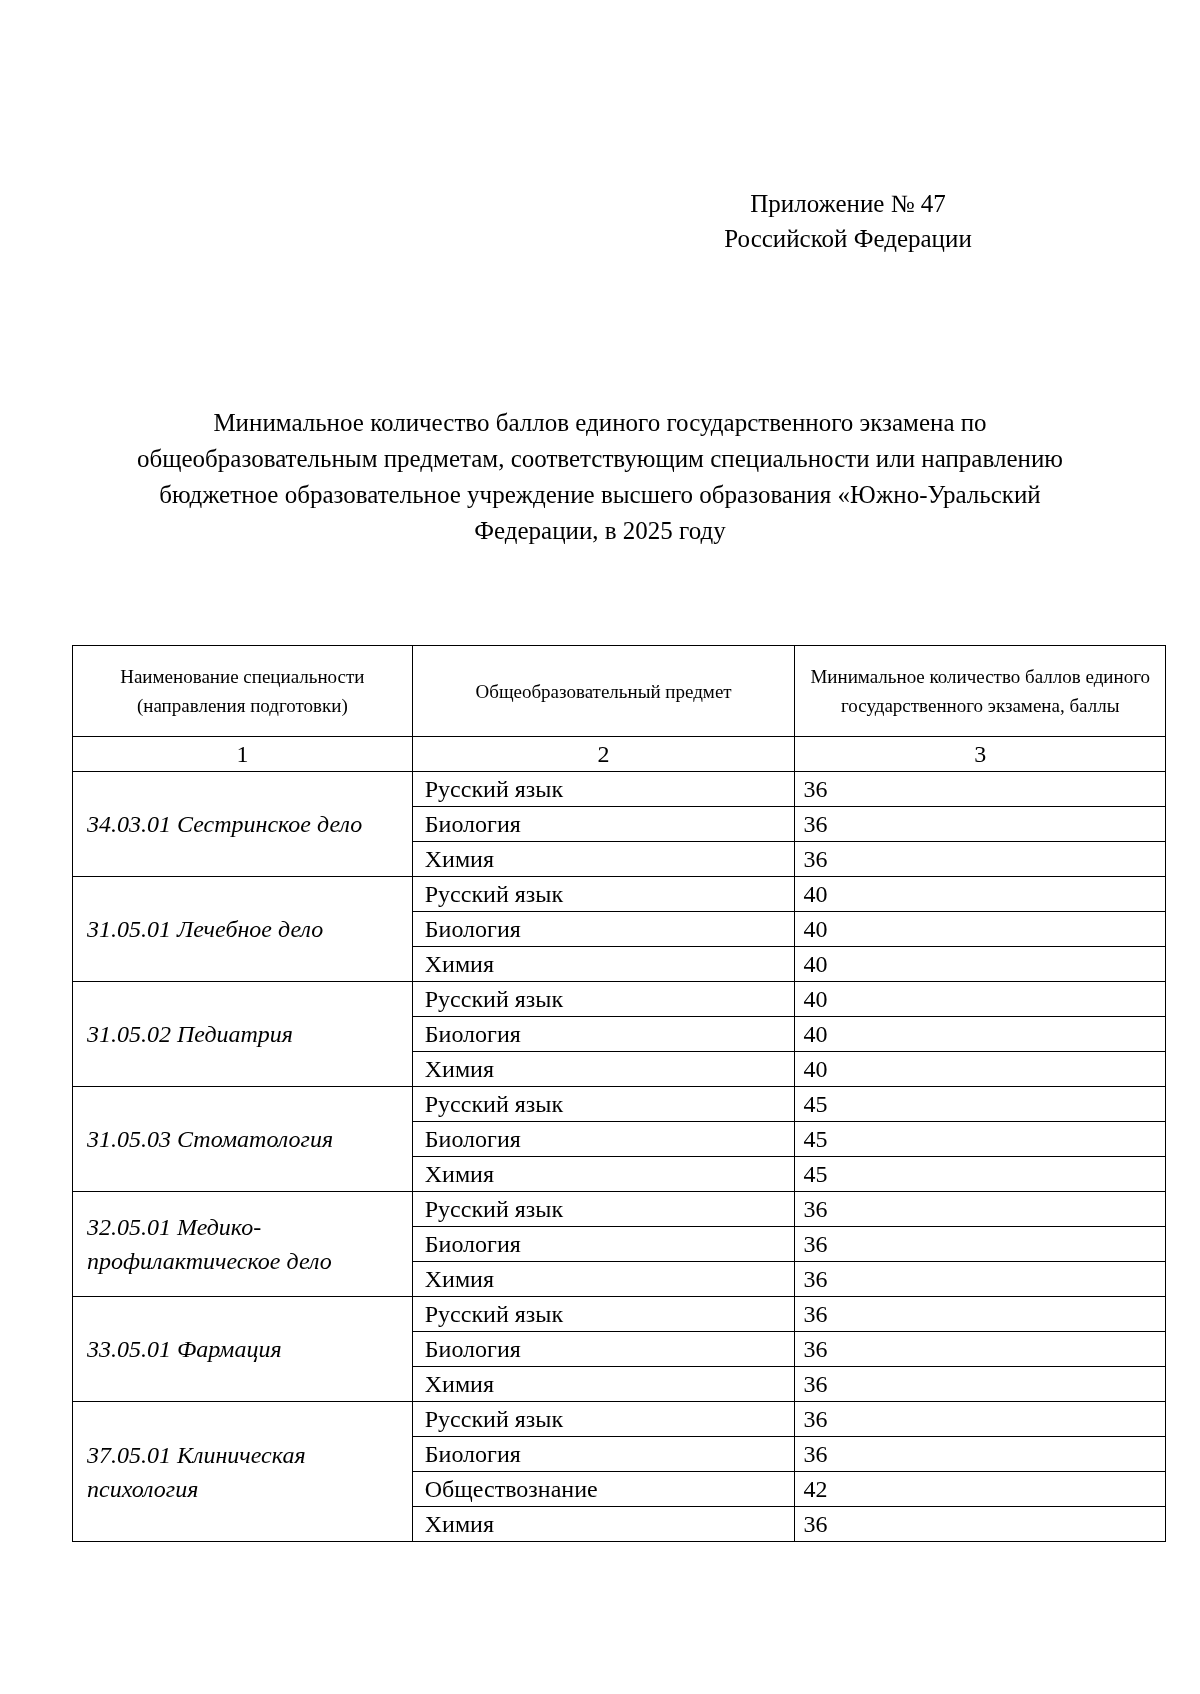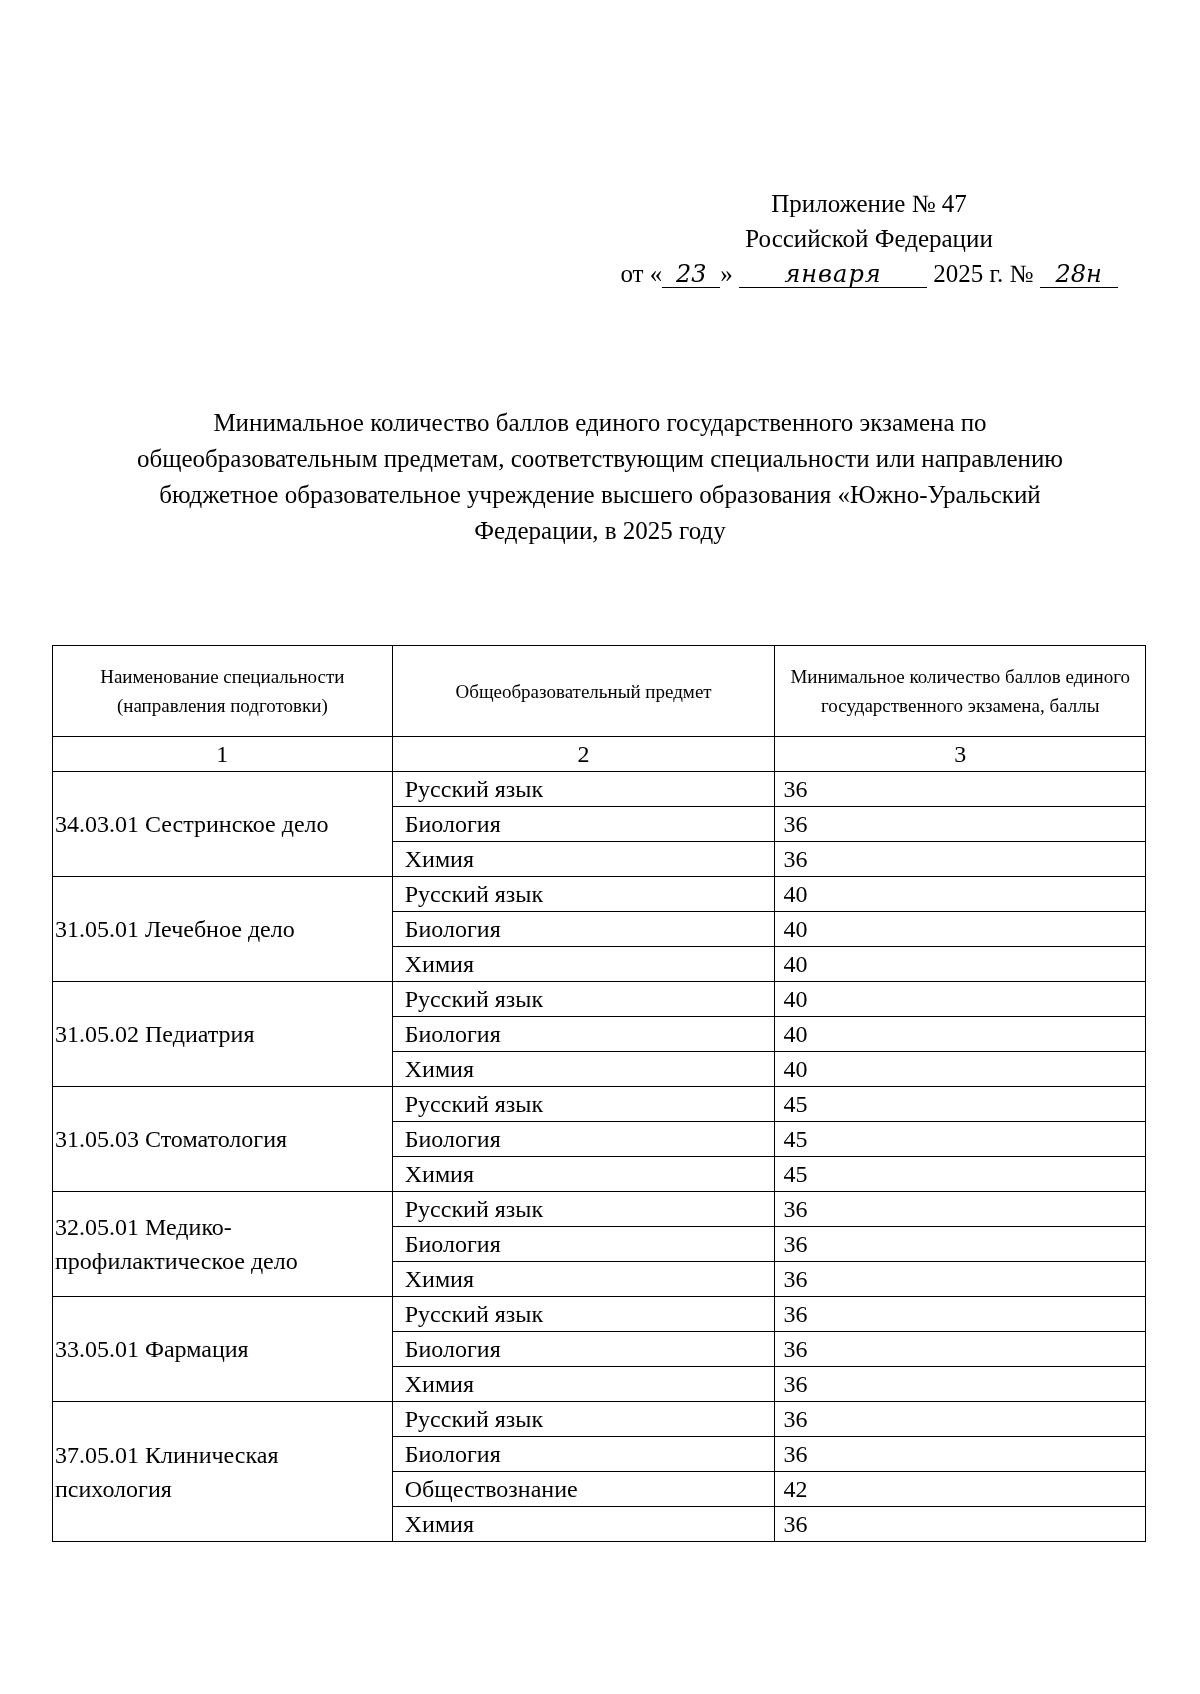--- a/index.html
+++ b/index.html
@@ -1,63 +1,57 @@
 <!DOCTYPE html>
 <html><head>
 <meta charset="utf-8">
 <style>
   html, body { margin: 0; padding: 0; background: #ffffff; }
   body {
     width: 1200px; height: 1694px; position: relative; overflow: hidden;
     font-family: "Liberation Serif", "DejaVu Serif", serif; color: #000;
   }
   .appendix {
-    position: absolute; left: 609px; top: 186px; width: 520px;
+    position: absolute; left: 588px; top: 186px; width: 520px;
     text-align: center; font-size: 25px; line-height: 35px;
   }
   .hand {
     font-family: "DejaVu Serif", serif; font-style: italic;
     display: inline-block; border-bottom: 1.5px solid #000; line-height: 26px;
     font-size: 24px; padding: 0 4px;
   }
   .hand.day { min-width: 50px; }
   .hand.month { min-width: 180px; letter-spacing: 1px; }
   .hand.num { min-width: 70px; }
   .title {
     position: absolute; left: 60px; top: 405px; width: 1080px;
     text-align: center; font-size: 25px; line-height: 36px;
   }
   table.grid {
-    position: absolute; left: 52px; top: 645px; width: 1094px;
+    position: absolute; left: 72px; top: 645px; width: 1094px;
     border-collapse: collapse; font-size: 24px;
   }
   table.grid td, table.grid th {
     border: 1.5px solid #000; padding: 0 8px; vertical-align: middle;
   }
   table.grid th {
     font-weight: normal; font-size: 19px; line-height: 29px; text-align: center; height: 90px;
   }
   table.grid tr.nums td { text-align: center; height: 34px; line-height: 34px; }
   table.grid td.subj { height: 34px; line-height: 34px; padding-left: 12px; margin-top: 26px; }
   table.grid td.score { text-align: left; }
-  table.grid td.spec { line-height: 34px; padding-left: 2px; }
+  table.grid td.spec { line-height: 34px; padding-left: 14px; font-style: italic; }
   col.c1 { width: 340px; } col.c2 { width: 383px; } col.c3 { width: 371px; }
 </style>
 </head>
 <body>
 
 <div class="appendix">
   <div>Приложение № 47</div>
   <div>Российской Федерации</div>
-  <div>
-    <span>от «</span><span class="hand day">23</span><span>»</span>
-    <span class="hand month">января</span>
-    <span>2025 г. №</span>
-    <span class="hand num">28н</span>
-  </div>
 </div>
 
 <div class="title">
   <div>Минимальное количество баллов единого государственного экзамена по</div>
   <div>общеобразовательным предметам, соответствующим специальности или направлению</div>
   <div>бюджетное образовательное учреждение высшего образования «Южно-Уральский</div>
   <div>Федерации, в 2025 году</div>
 </div>
 
 <table class="grid">

